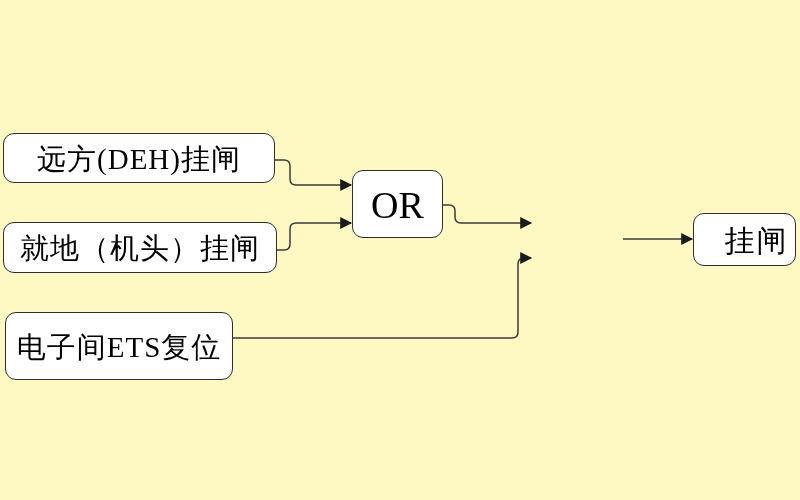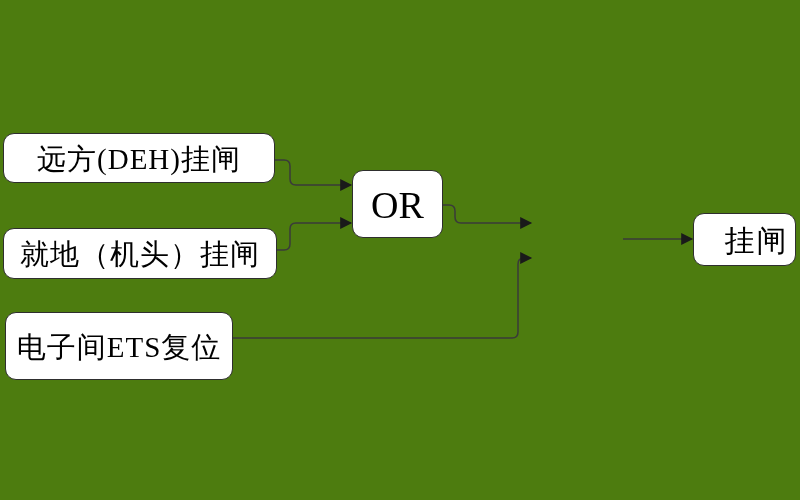--- a/index.html
+++ b/index.html
@@ -4,21 +4,21 @@
 <style>
   html, body {
     margin: 0;
     padding: 0;
     background: #ffffff;
   }
   #stage {
     position: relative;
     width: 800px;
     height: 500px;
-    background: #4d7c0f;
+    background: #fef9c3;
     overflow: hidden;
     font-family: "Liberation Serif", "DejaVu Serif", serif;
   }
   .node {
     position: absolute;
     box-sizing: border-box;
     background: #ffffff;
     border: 1.6px solid #2e2e2e;
     border-radius: 11px;
     display: flex;
@@ -31,21 +31,21 @@
   .node .lbl {
     display: block;
     line-height: 1;
     transform: translateY(1px);
   }
   .input-node { font-size: 29px; letter-spacing: 1px; }
   .gate-node  { font-size: 38px; letter-spacing: 0px; }
   .output-node{ font-size: 30px; letter-spacing: 2px; padding-left: 24px; }
 
   #n-remote { left: 3px;   top: 133px; width: 272px; height: 50px; }
-  #n-local  { left: 3px;   top: 222px; width: 274px; height: 51px; margin-top: 6px; }
+  #n-local  { left: 3px;   top: 222px; width: 274px; height: 51px; }
   #n-ets    { left: 5px;   top: 312px; width: 228px; height: 68px; }
   #n-or     { left: 352px; top: 170px; width: 91px;  height: 68px; }
   #n-and    { left: 532px; top: 205px; width: 91px;  height: 71px; }
   #n-output { left: 693px; top: 213px; width: 103px; height: 53px; }
 
   #edges {
     position: absolute;
     left: 0; top: 0;
     width: 800px;
     height: 500px;

